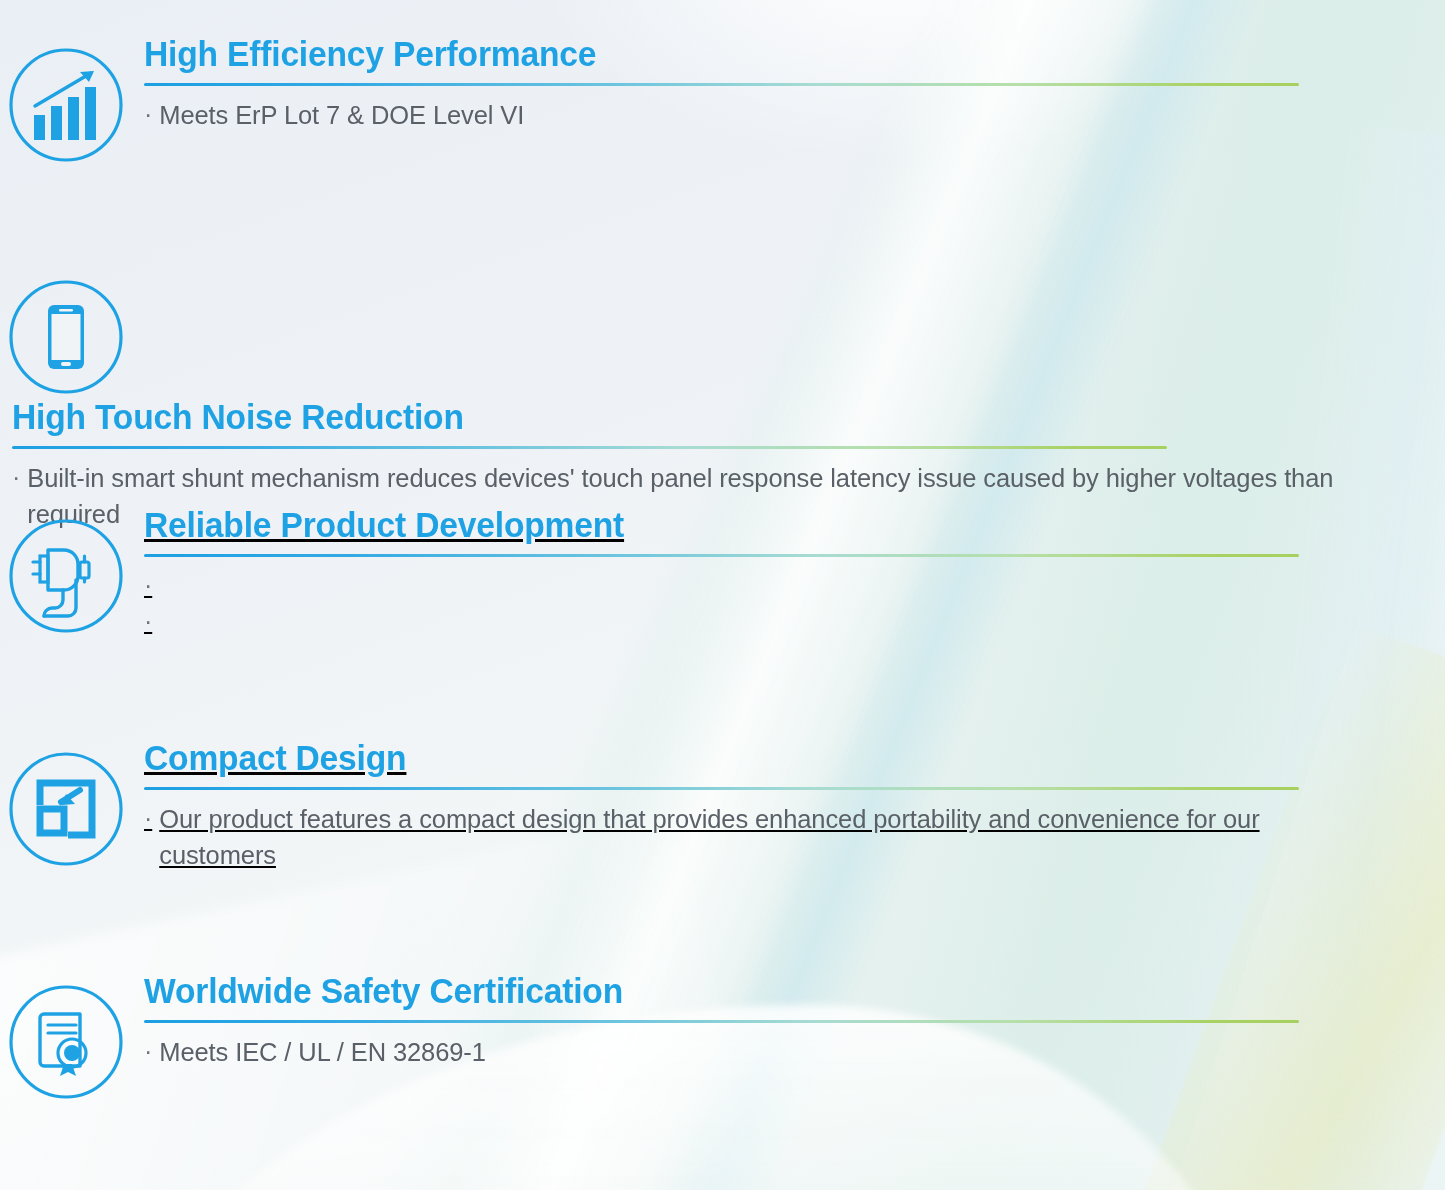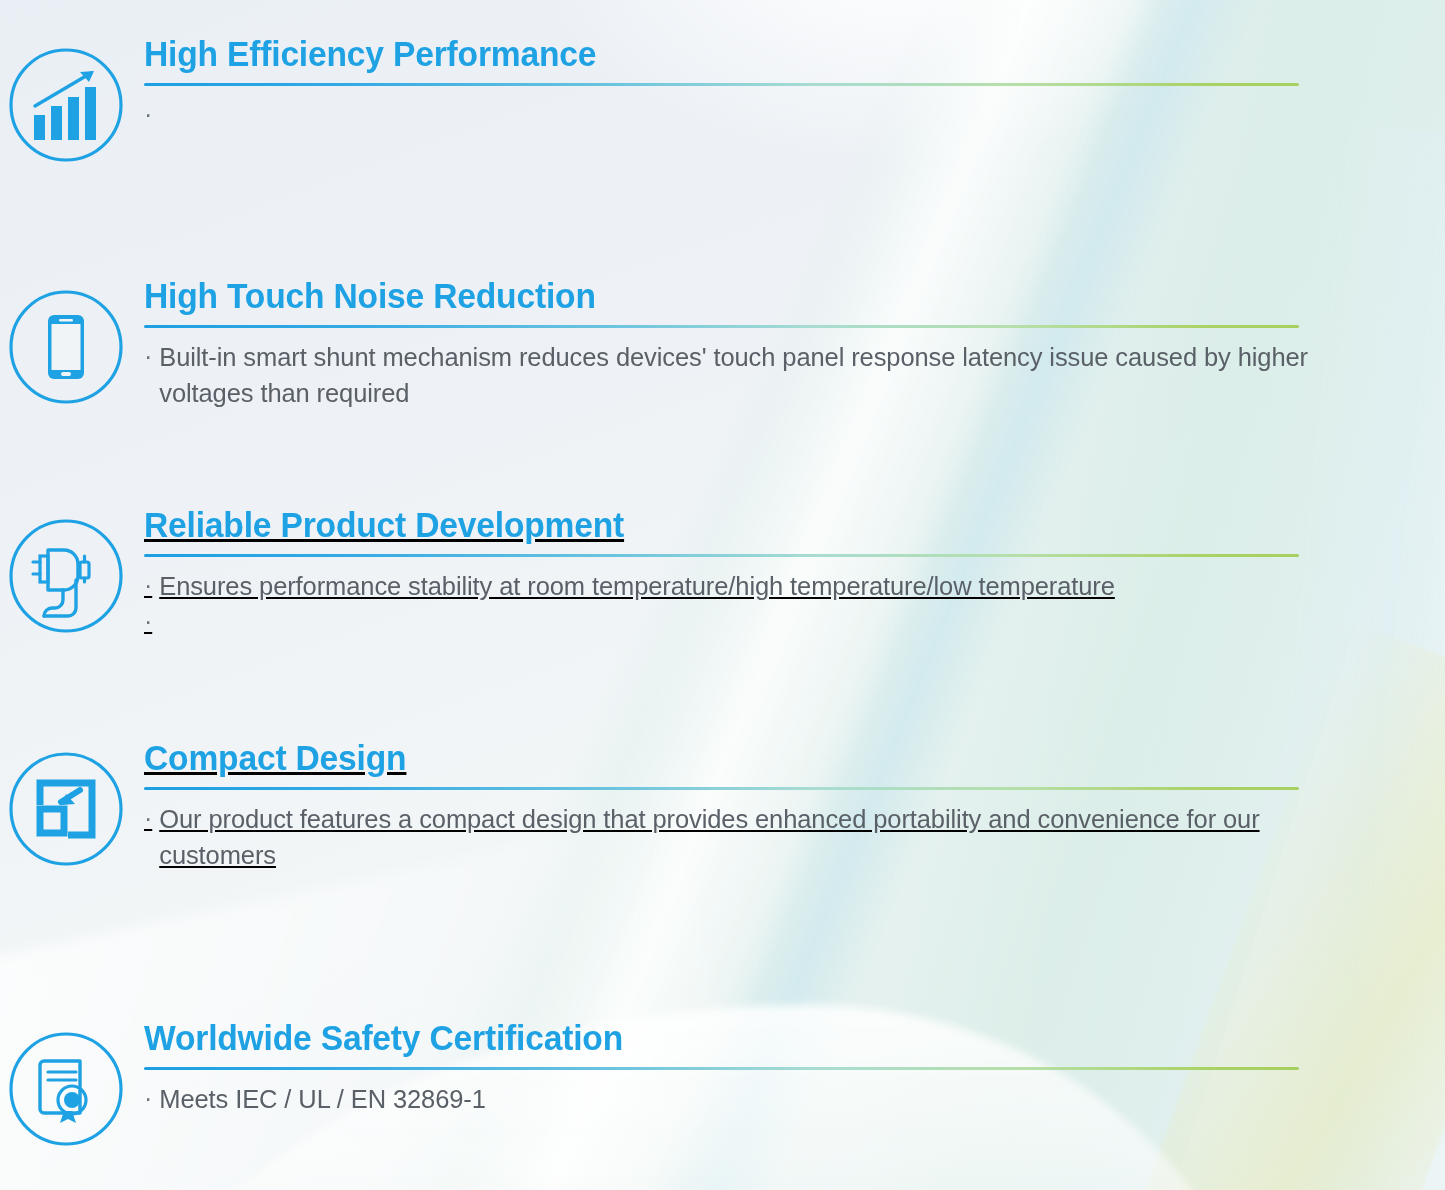--- a/index.html
+++ b/index.html
@@ -93,24 +93,24 @@
     list-style: none;
   }
   .feature-row {
     position: absolute;
     left: 0;
     width: 1445px;
     display: flex;
     align-items: flex-start;
   }
   .feature-row[data-row="0"] { top: 36px; }
-  .feature-row[data-row="1"] { top: 278px; }
+  .feature-row[data-row="1"] { top: 268px; flex-direction: column; }
   .feature-row[data-row="2"] { top: 507px; text-decoration: underline; }
   .feature-row[data-row="3"] { top: 740px; text-decoration: underline; }
-  .feature-row[data-row="4"] { top: 973px; margin-top: 47px; }
+  .feature-row[data-row="4"] { top: 973px; }
 
   .icon-wrap {
     width: 132px;
     min-width: 132px;
     display: flex;
     justify-content: center;
     padding-top: 7px;
   }
   .icon-circle {
     width: 124px;
@@ -196,20 +196,21 @@
           <path d="M31 63 L87 30" fill="none" stroke="#1ea2e4" stroke-width="3.4" stroke-linecap="round"></path>
           <path d="M90 28 L76 29 L85 39 Z" fill="#1ea2e4"></path>
         </svg>
       </div>
       <div class="feature-body">
         <h2 class="feature-title">High Efficiency Performance</h2>
         <div class="feature-divider"></div>
         <ul class="feature-lines">
           <li>
             <span class="bullet-dot">·</span>
+            <span class="line-text">Meets ErP Lot 7 &amp; DOE Level VI</span>
           </li>
         </ul>
       </div>
     </li>
 
     <li class="feature-row" data-row="1">
       <div class="icon-wrap">
         <svg class="icon-circle" viewBox="0 0 124 124">
           <circle cx="62" cy="62" r="55" fill="none" stroke="#1ea2e4" stroke-width="3.2"></circle>
           <rect x="44" y="30" width="36" height="64" rx="6" ry="6" fill="#1ea2e4"></rect>
@@ -243,21 +244,20 @@
           <path d="M80.5 42 v6" stroke="#1ea2e4" stroke-width="3.2" stroke-linecap="round"></path>
           <path d="M80.5 64 v4" stroke="#1ea2e4" stroke-width="3.2" stroke-linecap="round"></path>
         </svg>
       </div>
       <div class="feature-body">
         <h2 class="feature-title">Reliable Product Development</h2>
         <div class="feature-divider"></div>
         <ul class="feature-lines">
           <li>
             <span class="bullet-dot">·</span>
-            <span class="line-text">Ensures performance stability at room temperature/high temperature/low temperature</span>
           </li>
           <li>
             <span class="bullet-dot">·</span>
           </li>
         </ul>
       </div>
     </li>
 
     <li class="feature-row" data-row="3">
       <div class="icon-wrap">

